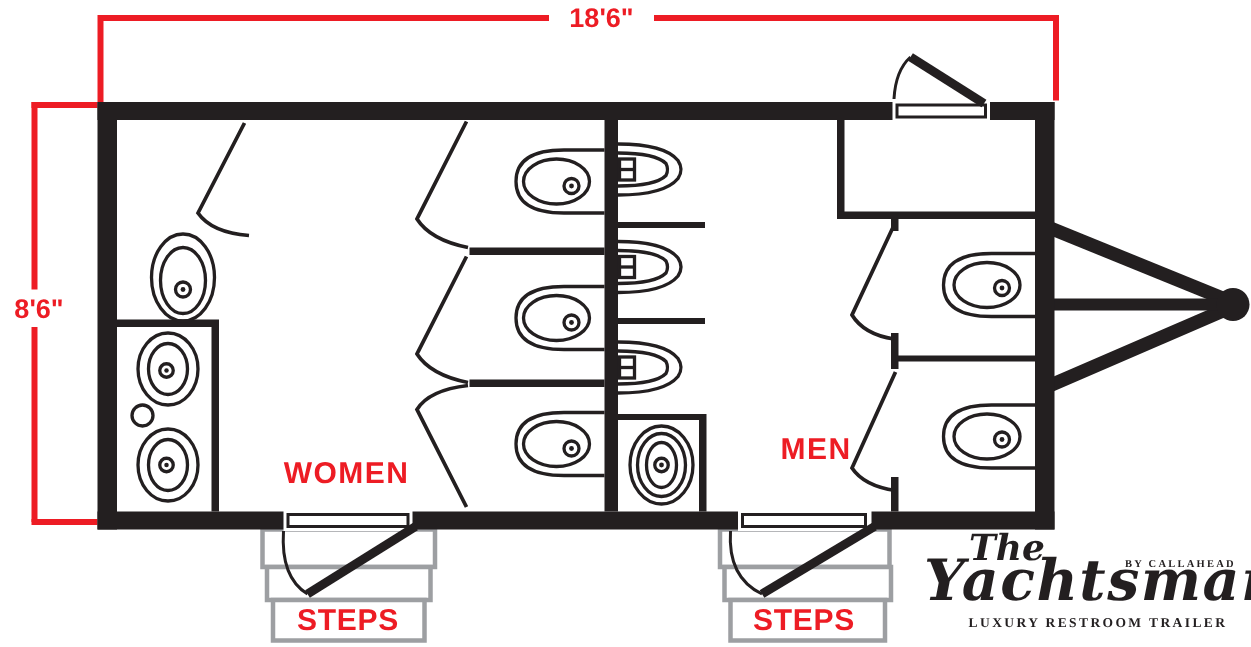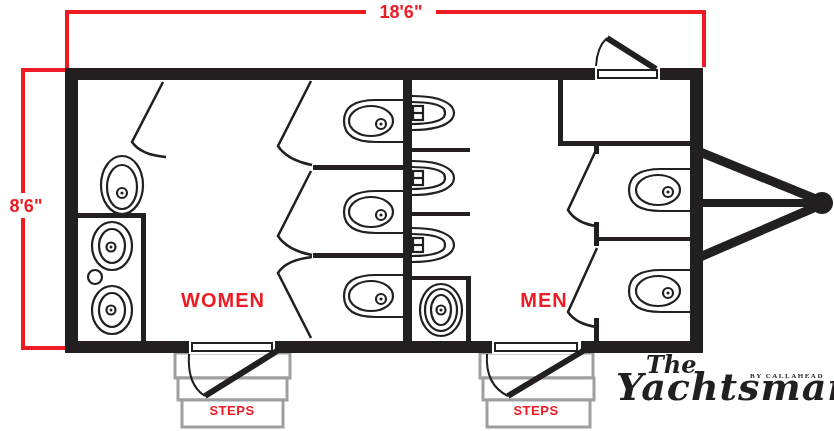--- a/index.html
+++ b/index.html
@@ -4,21 +4,21 @@
 <style>
   html,body { margin:0; padding:0; background:#fff; }
   .stage {
     position:relative; width:834px; height:431px; background:#ffffff;
     font-family:"Liberation Sans", sans-serif; overflow:hidden;
   }
   .stage svg { position:absolute; left:0; top:0; }
   .lbl { position:absolute; color:#ED1C24; font-weight:bold; text-align:center; line-height:1; white-space:nowrap; }
   .lbl-dim   { font-size:18px; letter-spacing:0px; }
   .lbl-room  { font-size:20px; letter-spacing:1px; }
-  .lbl-steps { font-size:13px; letter-spacing:0.5px; }
+  .lbl-steps { font-size:20px; letter-spacing:0.5px; }
   .logo { position:absolute; color:#231F20; text-align:center; line-height:1; white-space:nowrap; }
   .logo-by      { font-family:"Liberation Serif", serif; font-size:7px; font-weight:bold; letter-spacing:1.5px; text-align:center; }
   .logo-the     { font-family:"DejaVu Serif", serif; font-style:italic; font-weight:bold; font-size:24px; }
   .logo-name    { font-family:"DejaVu Serif", serif; font-style:italic; font-weight:bold; font-size:38px; letter-spacing:1px; }
   .logo-tagline { font-family:"Liberation Serif", serif; font-size:9px; font-weight:bold; letter-spacing:1.6px; }
 </style>
 </head>
 <body>
 
 <div class="stage">
@@ -188,22 +188,23 @@
       <line x1="583" y1="351" x2="508" y2="396" stroke-width="6"></line>
     </g>
     <g stroke="#231F20">
       <path d="M596 66 Q597 47 607 38" stroke-width="2" fill="none"></path>
       <line x1="656" y1="69" x2="607" y2="38" stroke-width="6"></line>
     </g>
   </svg>
 
   <div class="lbl lbl-dim" style="left:361px; top:3px;  width:80px;">18'6"</div>
   <div class="lbl lbl-dim" style="left:3px;   top:197px; width:46px;">8'6"</div>
-  <div class="lbl lbl-room" style="left:173px; top:290px; width:100px;">WOMEN</div>
+  <div class="lbl lbl-room" style="left:173px; top:306px; width:100px;text-align:right;">WOMEN</div>
   <div class="lbl lbl-room" style="left:514px; top:290px; width:60px;">MEN</div>
   <div class="lbl lbl-steps" style="left:192px; top:404px; width:80px;">STEPS</div>
   <div class="lbl lbl-steps" style="left:496px; top:404px; width:80px;">STEPS</div>
 
   <div class="logo logo-by" style="left:741px; top:373px; width:92px;">BY CALLAHEAD</div>
   <div class="logo logo-the" style="left:646px; top:353px;">The</div>
   <div class="logo logo-name" style="left:616px; top:368px; width:218px;">Yachtsman</div>
+  <div class="logo logo-tagline" style="left:630px; top:411px; width:204px;">LUXURY RESTROOM TRAILER</div>
 
 </div>
 
 </body></html>

